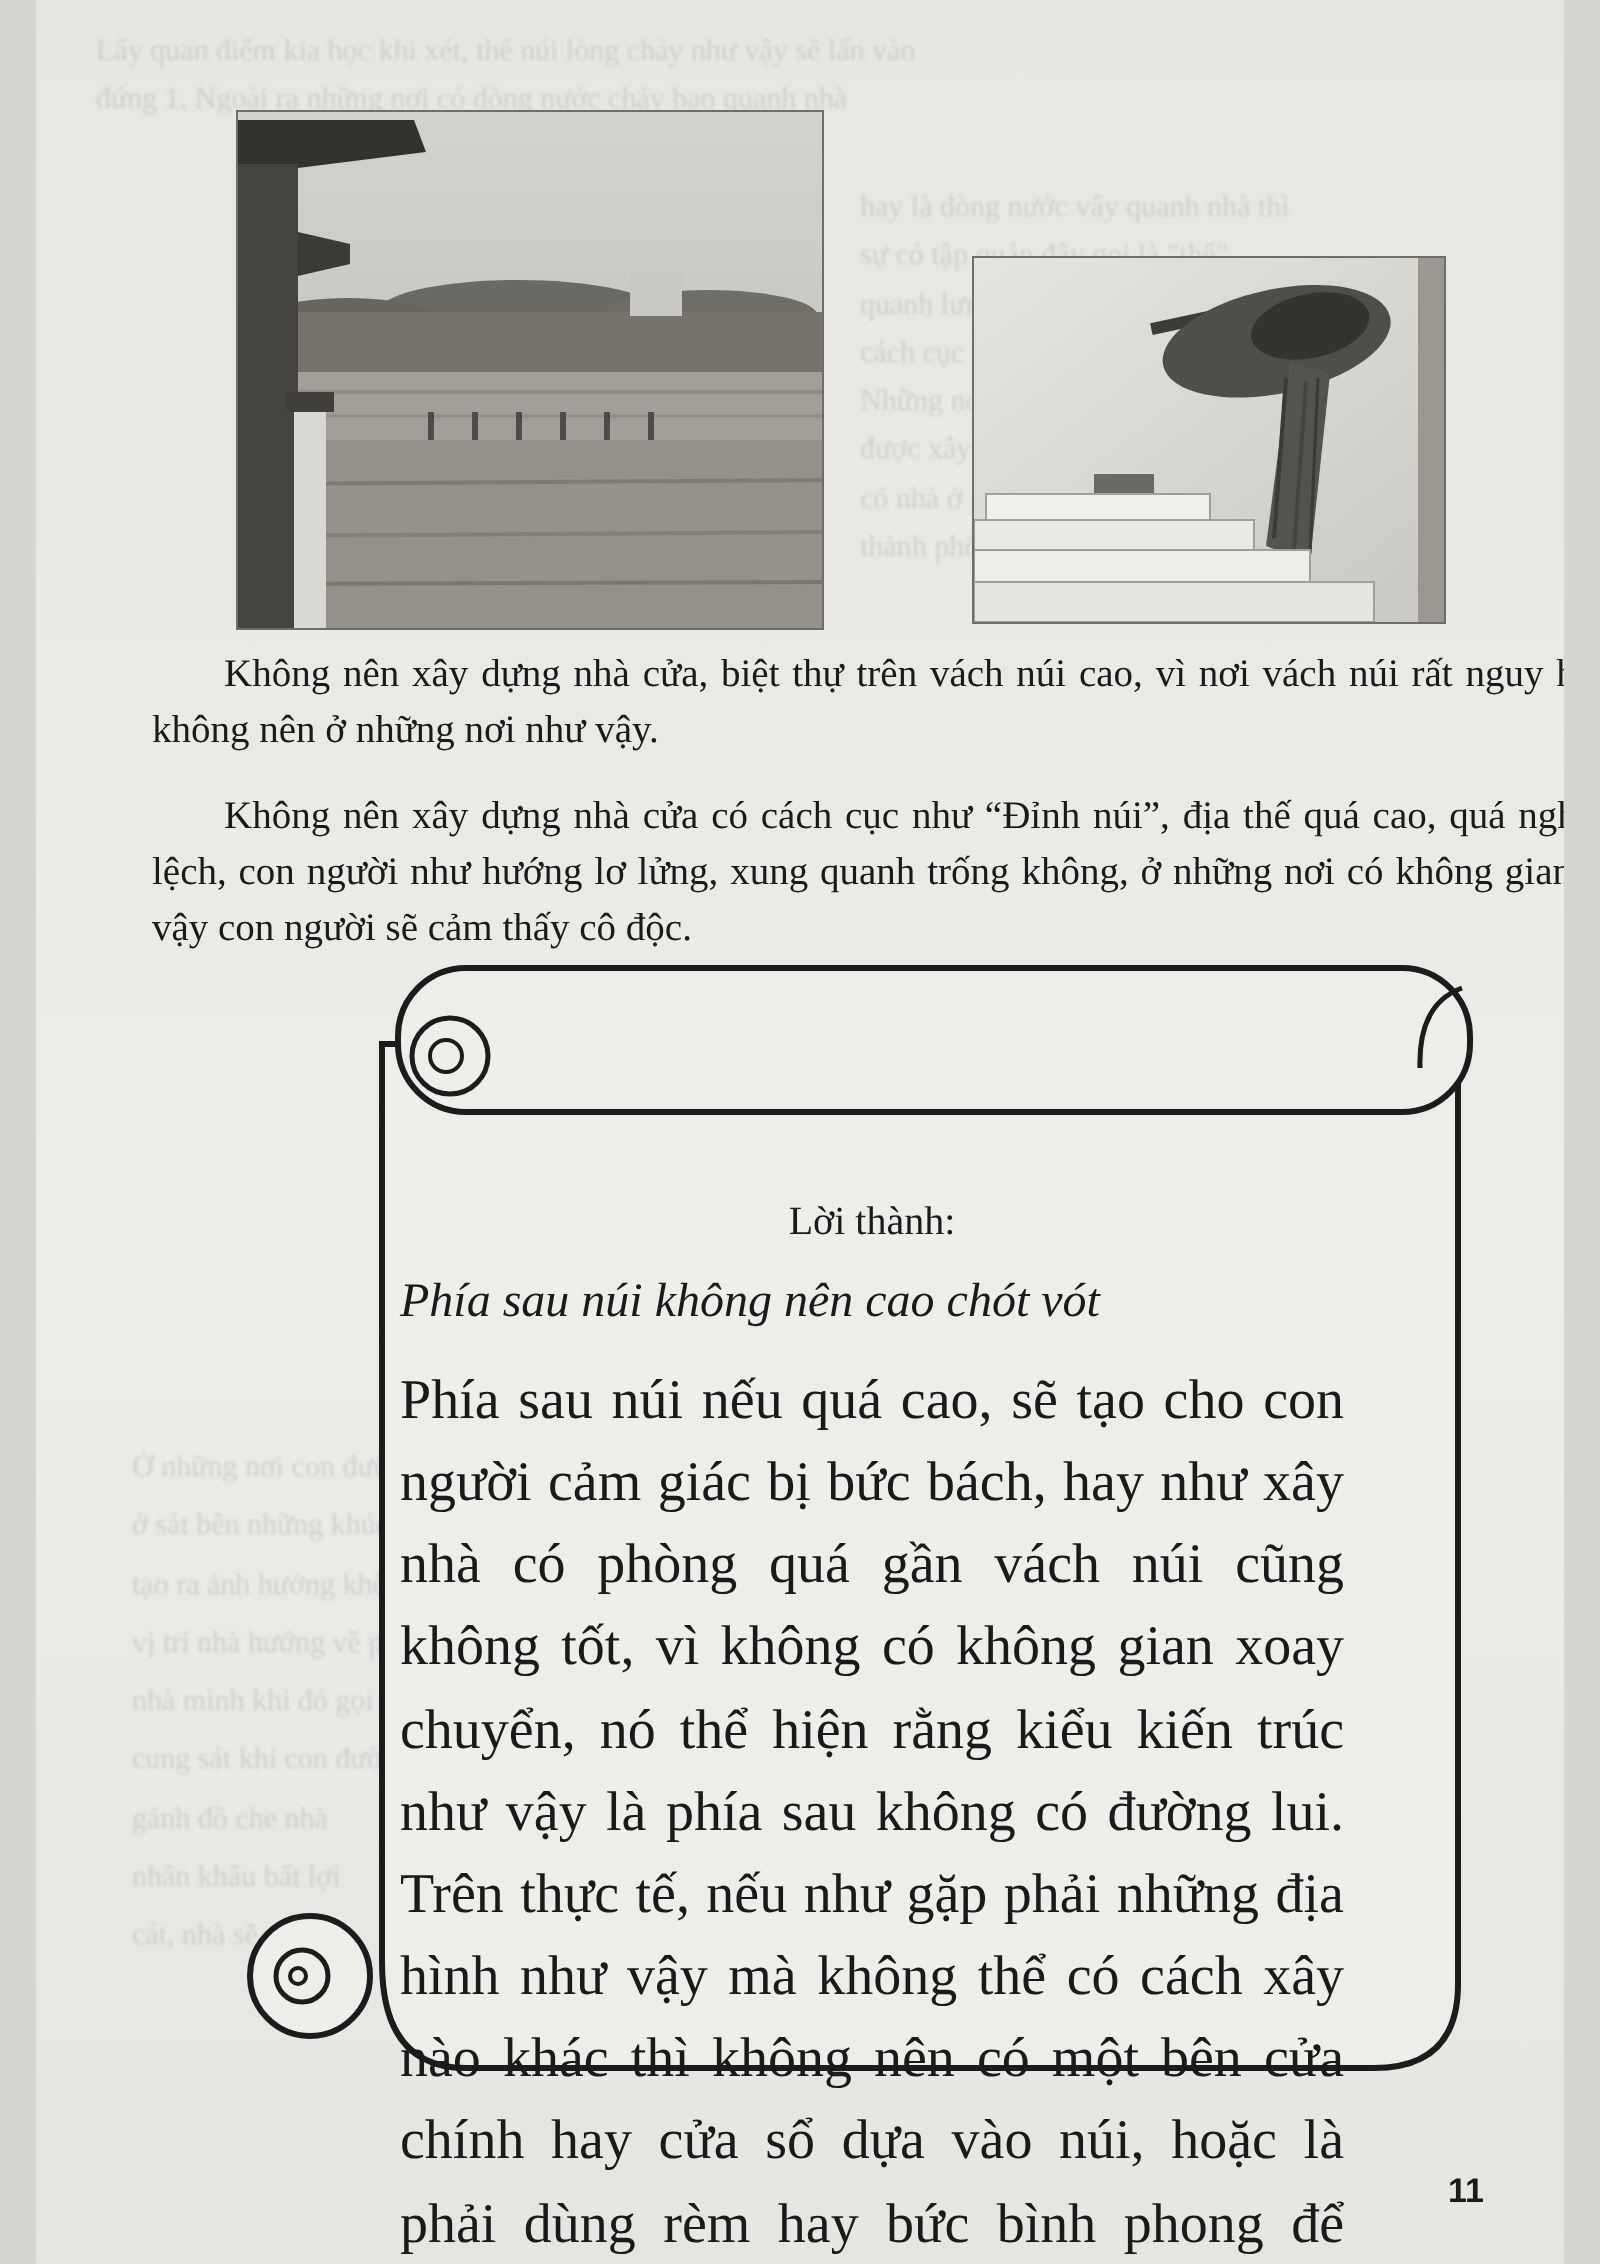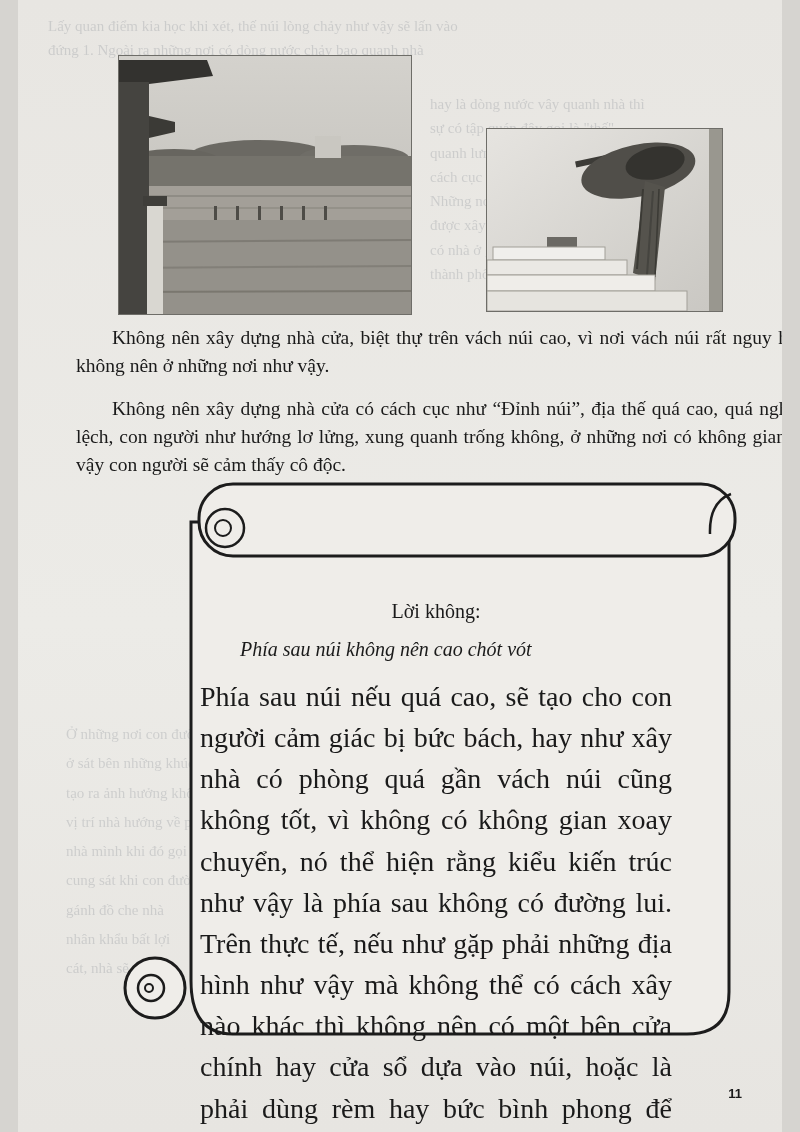--- a/index.html
+++ b/index.html
@@ -26,26 +26,26 @@
 
   
   .text-block { position:absolute; left:27px; top:324px; width:746px; z-index:2;margin-left:31px; }
   .para { margin:0 0 16px 0; font-size:19.5px; line-height:1.42; text-align:justify; text-indent:36px; }
 
   
   .scroll-wrap { position:absolute; left:85px; top:476px; width:645px; height:575px; z-index:3; }
   .scroll-svg  { position:absolute; left:0; top:0; }
   .scroll-content { position:absolute; left:97px; top:124px; width:472px; }
   .scroll-heading  { text-align:center; font-size:20px; margin-bottom:15px; }
-  .scroll-subtitle { font-style:italic; font-size:20px; margin-bottom:15px;margin-left:40px; }
+  .scroll-subtitle { font-style:italic; font-size:24px; margin-bottom:15px; }
   .scroll-body     { font-size:28px; line-height:1.47; text-align:justify; }
 
   
   .page-number { position:absolute; right:40px; top:1086px; z-index:2;
-                 font-family:"Liberation Sans", sans-serif; font-weight:bold; font-size:13px; }
+                 font-family:"Liberation Sans", sans-serif; font-weight:bold; font-size:17px; }
 </style>
 </head>
 <body>
 
 <div class="page">
 
   <div class="ghost ghost-top">
 
   <div class="ghost-line">Lấy quan điểm kia học khi xét, thế núi lòng chảy như vậy sẽ lấn vào</div>
       <div class="ghost-line">đứng 1. Ngoài ra những nơi có dòng nước chảy bao quanh nhà</div>
@@ -153,21 +153,21 @@
       <path d="M 88 46 L 88 505 Q 88 558 130 558 L 584 558 Q 626 558 626 516 L 626 46 Z" fill="#efede9" stroke="#1c1c1c" stroke-width="3"></path>
 
       <rect x="96" y="8" width="536" height="72" rx="34" fill="#efede9" stroke="#1c1c1c" stroke-width="3"></rect>
 
       <path d="M 628 18 Q 606 26 607 58" fill="none" stroke="#1c1c1c" stroke-width="2.5"></path>
 
       <circle cx="122" cy="52" r="19" fill="#efede9" stroke="#1c1c1c" stroke-width="2.5"></circle>
       <circle cx="120" cy="52" r="8" fill="none" stroke="#1c1c1c" stroke-width="2"></circle>
     </svg>
     <div class="scroll-content">
-      <div class="scroll-heading">Lời không:</div>
+      <div class="scroll-heading">Lời thành:</div>
       <div class="scroll-subtitle">Phía sau núi không nên cao chót vót</div>
       <div class="scroll-body">Phía sau núi nếu quá cao, sẽ tạo cho con người cảm giác bị bức bách, hay như xây nhà có phòng quá gần vách núi cũng không tốt, vì không có không gian xoay chuyển, nó thể hiện rằng kiểu kiến trúc như vậy là phía sau không có đường lui. Trên thực tế, nếu như gặp phải những địa hình như vậy mà không thể có cách xây nào khác thì không nên có một bên cửa chính hay cửa sổ dựa vào núi, hoặc là phải dùng rèm hay bức bình phong để trấn sát khí.</div>
     </div>
   </div>
 
   <div class="page-number">11</div>
 
 </div>
 
 </body></html>

